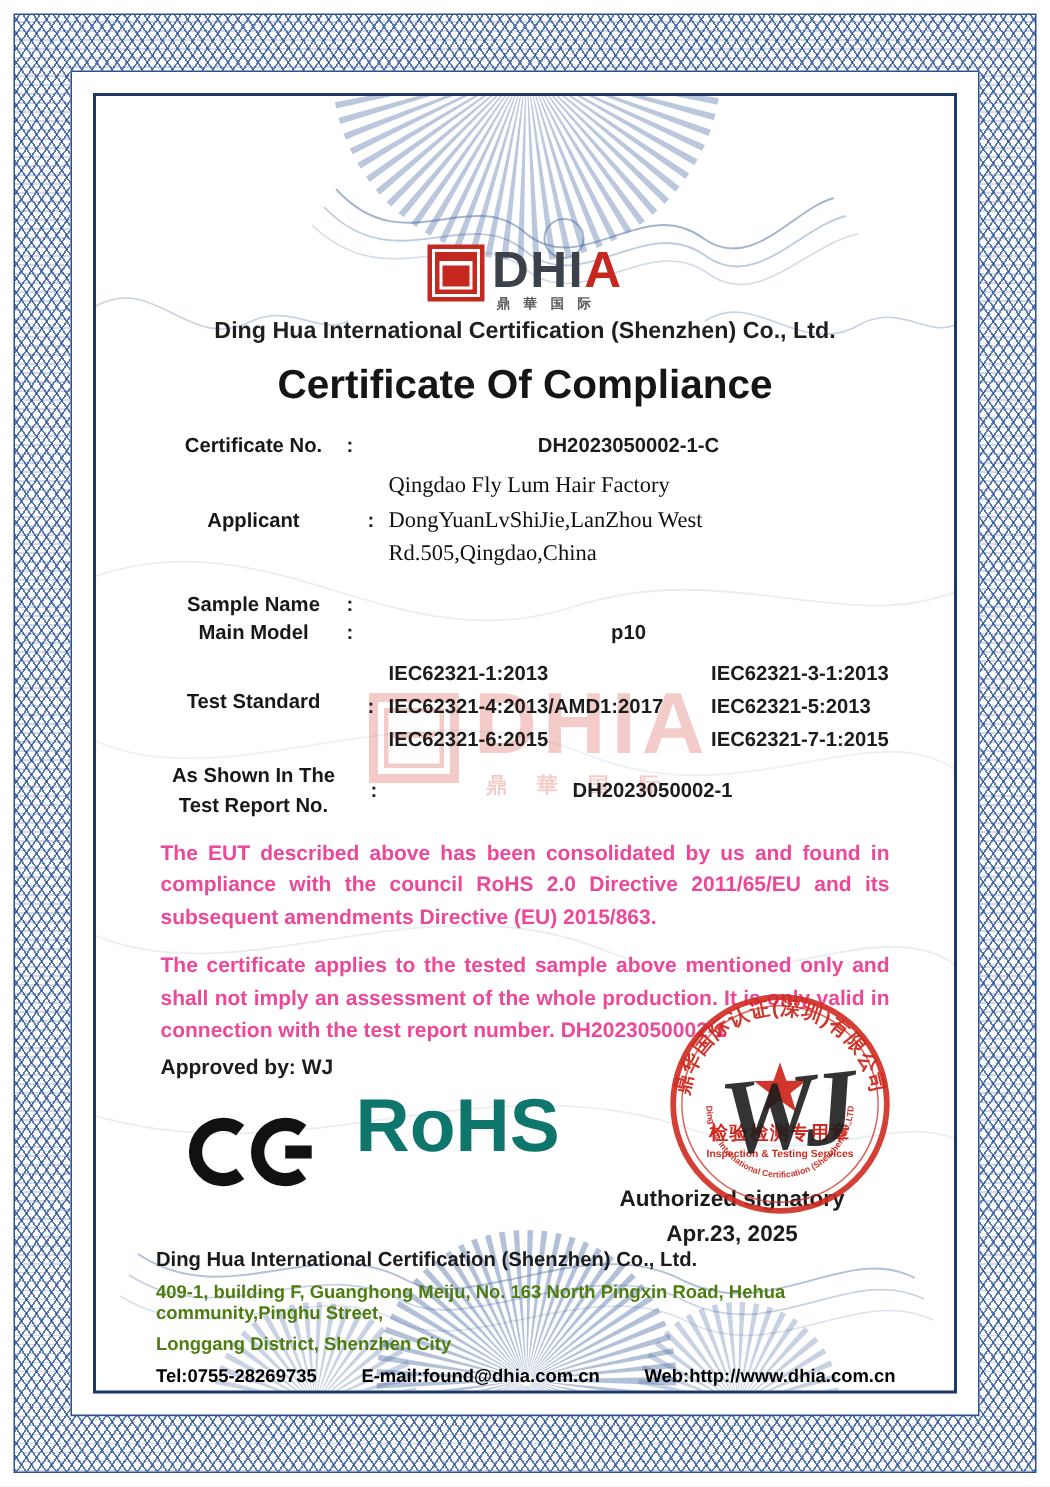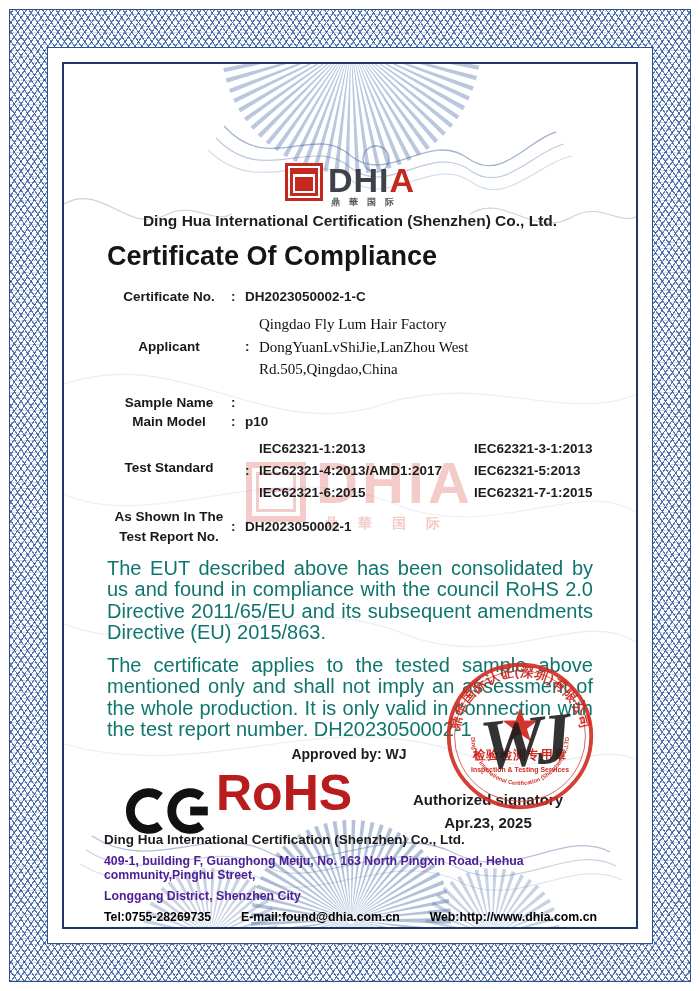--- a/index.html
+++ b/index.html
@@ -49,59 +49,59 @@
   .seal-icon::before { content:""; position:absolute; inset:3px; border:2px solid #fff; }
   .seal-icon::after  { content:""; position:absolute; left:8px; right:8px; top:11px; bottom:8px;
                        border:2px solid #fff; border-top:3px solid #fff; }
   .brand { line-height:1; text-align:left; }
   .brand-main { font-size:34px; font-weight:900; letter-spacing:1px; }
   .brand-dark { color:#3d4149; }
   .brand-red  { color:#c4281e; }
   .brand-sub  { font-size:9px; font-weight:700; letter-spacing:9px; color:#5a5a5a; margin-top:1px; padding-left:3px; }
 
   .company { margin-top:5px; text-align:center; font-size:15.5px; font-weight:700; color:#1f1f1f; }
-  .title   { margin-top:11px; font-size:27px; font-weight:700; color:#151515; }
+  .title   { margin-top:11px; text-align:center; font-size:27px; font-weight:700; color:#151515; }
 
   .fields { margin-top:16px; font-size:13.5px; }
   .frow   { display:grid; grid-template-columns:124px 14px auto; }
   .flabel { font-weight:700; color:#181818;text-align:center; }
   .fcolon { font-weight:700; }
-  .fval-b { font-weight:700; }
+  .fval-b { font-weight:700;text-align:center; }
   .fval-s { font-family:"Liberation Serif", serif; font-size:15px; color:#101010; }
 
   .row-cert { line-height:18px; }
   .applicant { margin-top:7px; }
   .applicant .aline { display:grid; grid-template-columns:14px auto; line-height:22.5px; }
   .applicant .flabel { align-self:center; }
   .row-sample { margin-top:12px; line-height:20px; }
   .row-model  { line-height:18px; }
 
   .teststd { margin-top:7px; }
   .teststd .flabel { padding-top:22px; }
   .ts-row { display:grid; grid-template-columns:14px 215px auto; line-height:22px; font-weight:700; }
-  .testreport { margin-top:3px; }
+  .testreport { margin-top:3px;gap:16px; }
   .testreport .flabel { line-height:20px; }
   .testreport .fcolon, .testreport .fval-b { align-self:center; }
 
-  .para { margin-top:11px; font-size:20px; font-weight:400; line-height:21.5px; text-align:justify; color:#0f766e; }
-  .approved { margin-top:5px; text-align:center; font-size:14px; font-weight:700; padding-right:2px; }
+  .para { margin-top:11px; font-size:14px; font-weight:700; line-height:21.5px; text-align:justify; color:#ec4899; }
+  .approved { margin-top:5px; text-align:left; font-size:14px; font-weight:700; padding-right:2px; }
 
   .marks { position:relative; height:120px; }
   .ce-mark { position:absolute; left:18px; top:16px; }
-  .rohs { position:absolute; left:109px; top:2px; font-size:50px; font-weight:700; letter-spacing:0px; color:#b91c1c; }
+  .rohs { position:absolute; left:130px; top:2px; font-size:50px; font-weight:700; letter-spacing:0px; color:#0f766e; }
 
   .stamp { position:absolute; left:443px; top:659px; width:154px; height:154px; z-index:3; }
 
   .signatory { position:absolute; left:375px; top:791px; width:226px; text-align:center; z-index:2; }
   .signatory .sig-title { font-size:15px; font-weight:700; }
   .signatory .sig-date  { font-size:15px; font-weight:700; margin-top:6px; }
 
   .footer { position:absolute; left:104px; top:832px; width:493px; z-index:2; }
   .footer .f-company { font-size:13.5px; font-weight:700; color:#1b1b1b; }
-  .footer .f-line { font-size:12.3px; font-weight:700; color:#4c1d95; margin-top:7px; }
+  .footer .f-line { font-size:12.3px; font-weight:700; color:#4d7c0f; margin-top:7px; }
   .footer .f-contact { display:flex; justify-content:space-between; font-size:12.3px; font-weight:700; color:#000000; margin-top:7px; }
 </style>
 </head>
 <body>
 
 <div class="page">
 
   <div class="band"></div>
   <div class="band-gap"></div>
 

